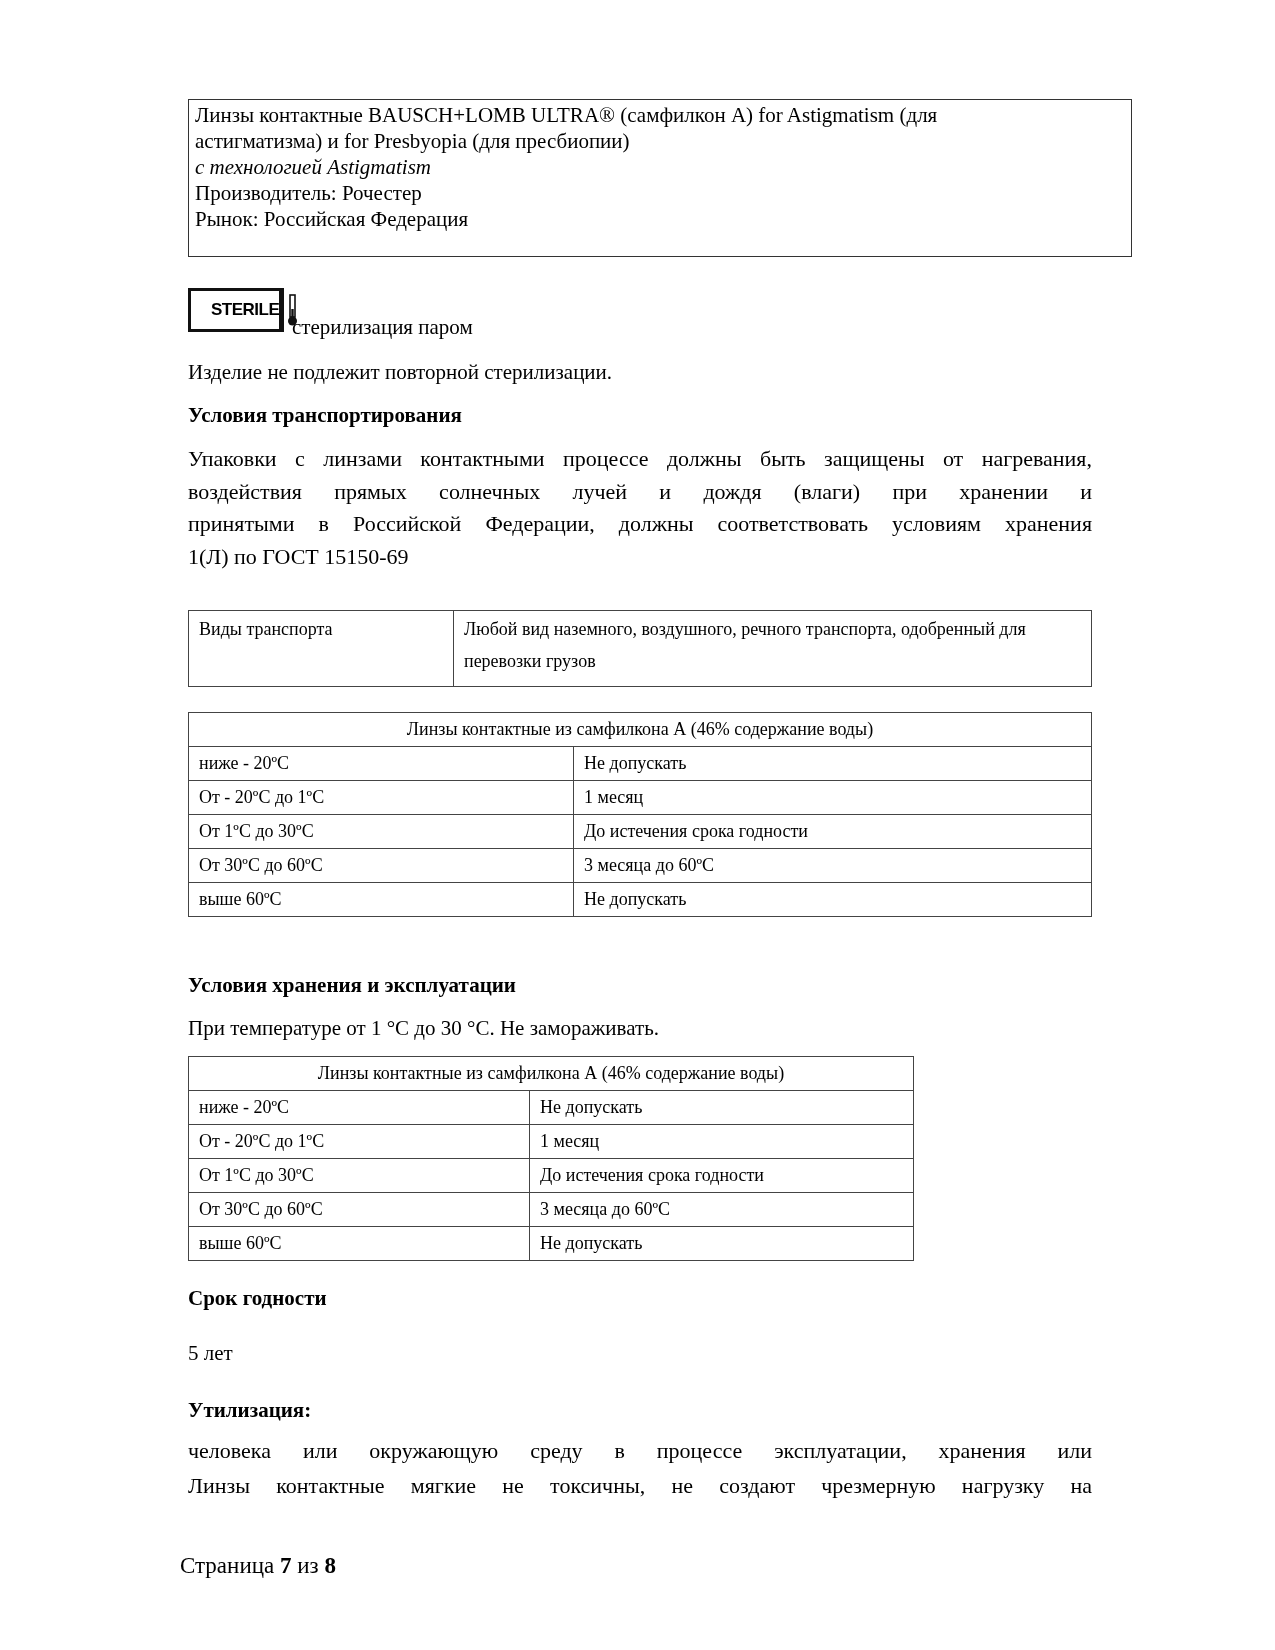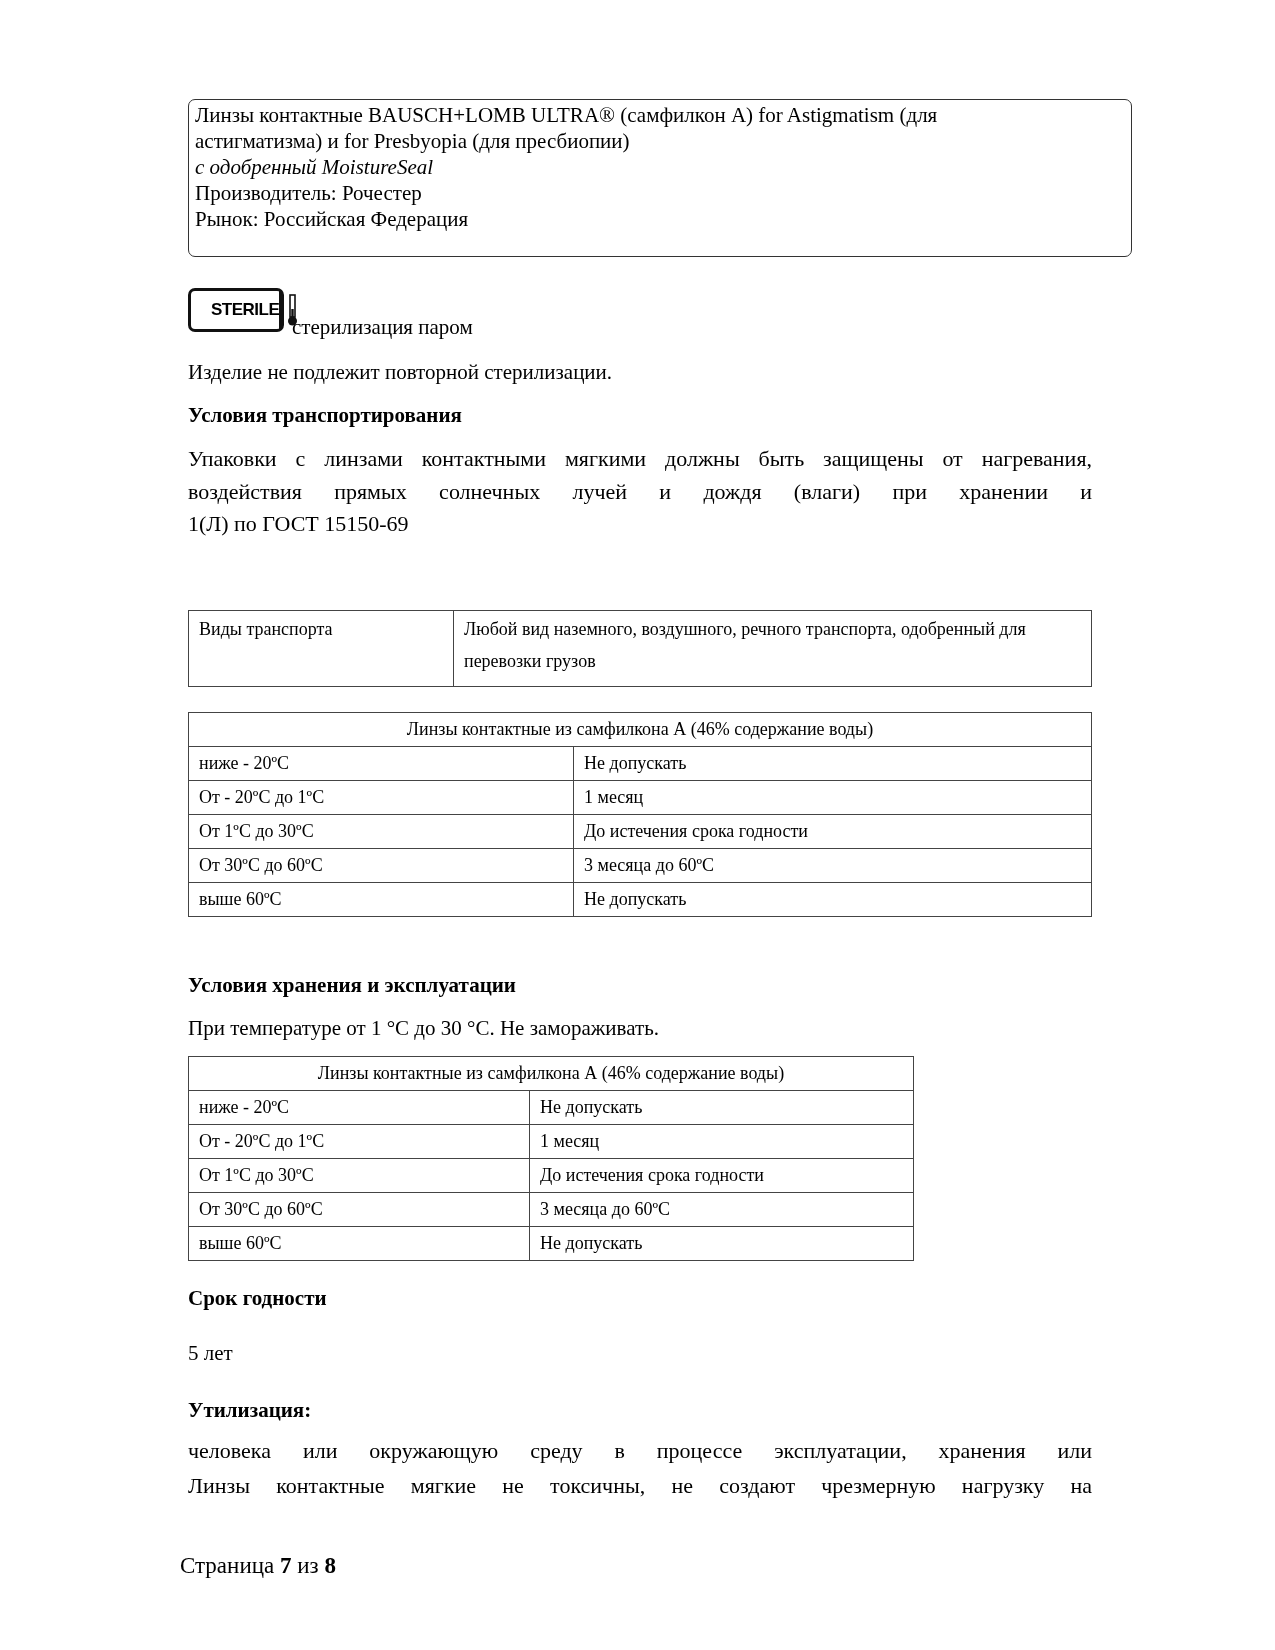--- a/index.html
+++ b/index.html
@@ -1,18 +1,18 @@
 <!DOCTYPE html>
 <html><head>
 <meta charset="utf-8">
 <style>
   html, body { margin:0; padding:0; background:#ffffff; }
   body { width:1275px; height:1650px; position:relative; overflow:hidden;
          font-family:"Liberation Serif", "DejaVu Serif", serif; color:#000; }
-  .abs { position:absolute;border-radius:7px; }
+  .abs { position:absolute; }
   .t { font-size:21px; line-height:26px; white-space:nowrap; }
   .b { font-weight:bold; }
   .hdr { left:188px; top:99px; width:944px; height:158px; border:1px solid #333;
          box-sizing:border-box; padding:2px 6px; }
   .hdr div { font-size:21px; line-height:26px; white-space:nowrap; }
   .hdr .it { font-style:italic; }
   .sterile { left:188px; top:288px; width:96px; height:44px; border:3px solid #111;
              box-sizing:border-box; display:flex; align-items:stretch; }
   .sterile .lbl { font-family:"Liberation Sans", "DejaVu Sans", sans-serif; font-weight:bold;
                   font-size:17px; display:flex; align-items:center; padding-left:20px; width:70px;
@@ -27,43 +27,44 @@
   .ttemp td { height:33px; line-height:32px; }
   .ttemp td.head { text-align:center; }
   .footer { left:180px; top:1553px; font-size:23px; white-space:nowrap; }
 </style>
 </head>
 <body>
 
 <div class="abs hdr">
   <div>Линзы контактные BAUSCH+LOMB ULTRA® (самфилкон A) for Astigmatism (для</div>
   <div>астигматизма) и for Presbyopia (для пресбиопии)</div>
-  <div class="it">с одобренный MoistureSeal</div>
+  <div class="it">с технологией Astigmatism</div>
   <div>Производитель: Рочестер</div>
   <div>Рынок: Российская Федерация</div>
 </div>
 
 <div class="abs sterile">
   <span class="lbl">STERILE</span>
   <span class="therm">
     <svg width="20" height="38" viewBox="0 0 20 38" style="position:absolute;left:1px;top:0;">
       <rect x="7" y="4" width="5" height="22" fill="none" stroke="#111" stroke-width="1.6"></rect>
       <circle cx="9.5" cy="30" r="4.5" fill="#111"></circle>
       <rect x="8.3" y="18" width="2.4" height="10" fill="#111"></rect>
     </svg>
   </span>
 </div>
 <div class="abs t" style="left:292px; top:314px;">стерилизация паром</div>
 
 <div class="abs t" style="left:188px; top:359px;">Изделие не подлежит повторной стерилизации.</div>
 
 <div class="abs t b" style="left:188px; top:402px;">Условия транспортирования</div>
 <div class="abs just" style="top:443px;">
-  <span class="ln">Упаковки с линзами контактными мягкими должны быть защищены от нагревания,</span>
+  <span class="ln">Упаковки с линзами контактными процессе должны быть защищены от нагревания,</span>
   <span class="ln">воздействия прямых солнечных лучей и дождя (влаги) при хранении и</span>
+  <span class="ln">принятыми в Российской Федерации, должны соответствовать условиям хранения</span>
   <span class="ln last">1(Л) по ГОСТ 15150-69</span>
 </div>
 
 <table class="ttrans" style="left:188px; top:610px; width:904px;">
   <tbody>
       <tr>
     <td style="width:244px;">Виды транспорта</td>
     <td>Любой вид наземного, воздушного, речного транспорта, одобренный для перевозки грузов</td>
   </tr>
 </tbody>

